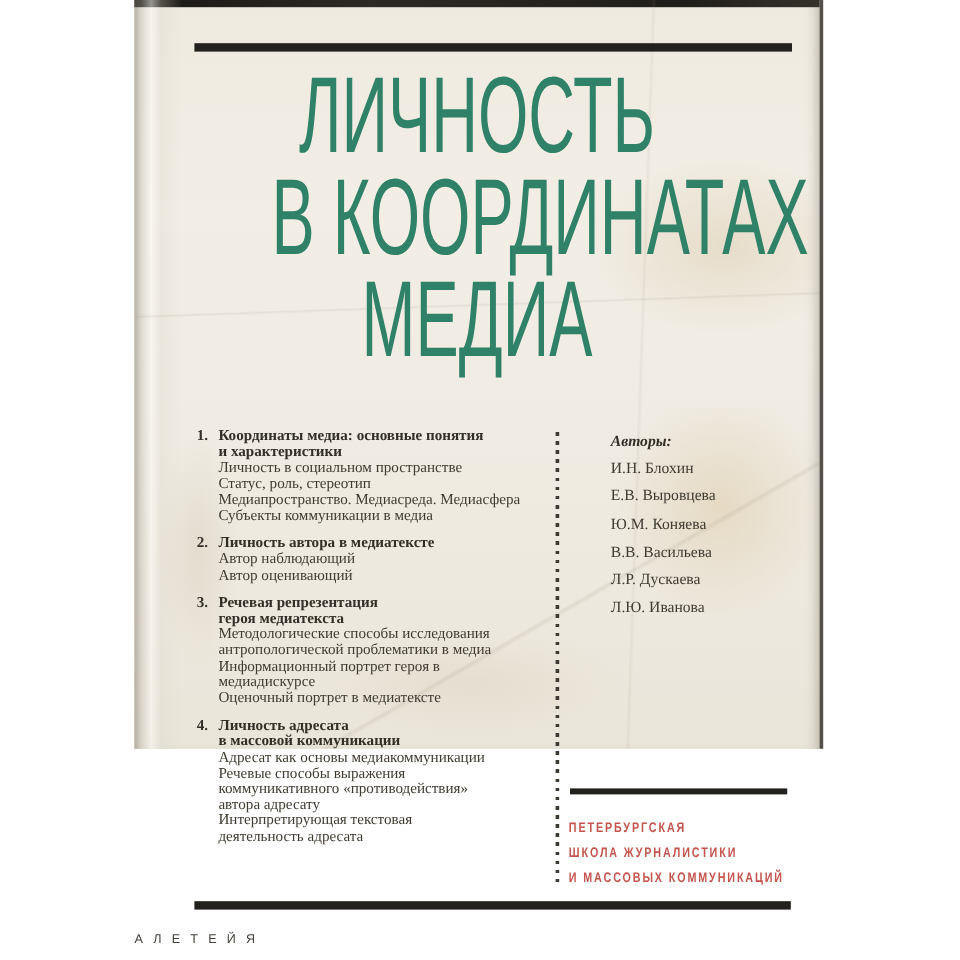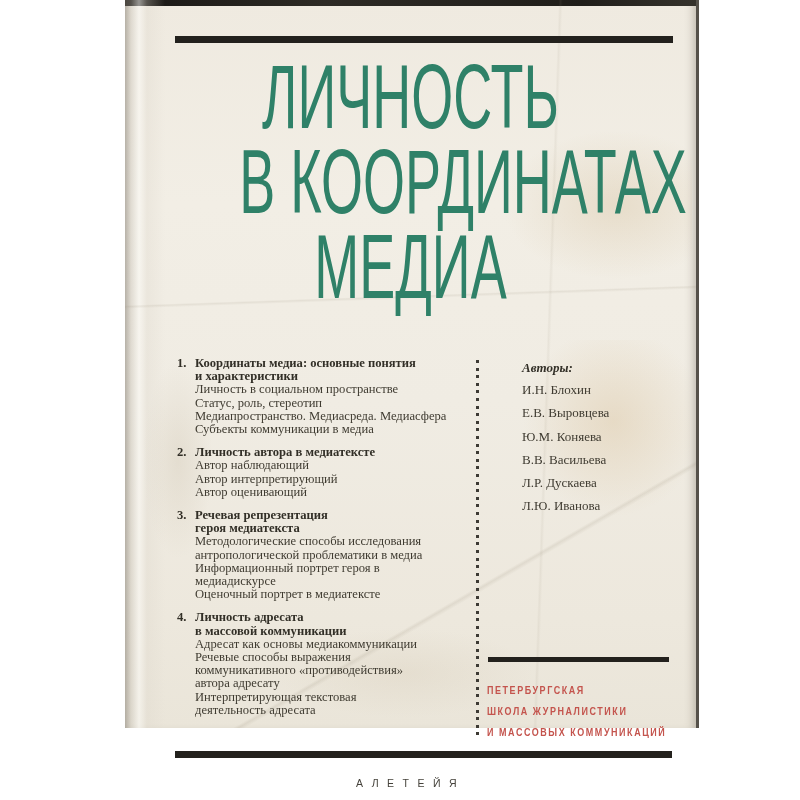--- a/index.html
+++ b/index.html
@@ -3,21 +3,21 @@
 <meta charset="utf-8">
 <style>
   html,body{margin:0;padding:0;}
   body{
     width:800px;height:800px;background:#fdfdfc;overflow:hidden;
     font-family:"Liberation Serif",serif;
   }
   .scene{position:relative;width:800px;height:800px;background:#ffffff;}
   
   .book{
-    position:absolute;left:125px;top:0;width:571px;height:728px;
+    position:absolute;left:112px;top:0;width:571px;height:624px;
     background:linear-gradient(180deg,#efeae0 0%,#f2eee5 28%,#f0ece3 55%,#ede8dd 85%,#eae5d9 100%);
     border-right:3px solid #55514a;
     box-shadow:inset -8px 0 10px -6px rgba(120,112,100,.45);
   }
   .top-edge{
     position:absolute;left:0;top:0;width:100%;height:6px;
     background:linear-gradient(90deg,#191714,#2d2a25 35%,#201e1a 80%,#35322c);
   }
   .spine{
     position:absolute;left:0;top:0;bottom:0;width:40px;
@@ -68,21 +68,21 @@
   .author-name{line-height:13px;margin-bottom:10.3px;white-space:nowrap;}
   
   .series{position:absolute;left:362px;top:680px;color:#c4544d;}
   .series-line{
     font-family:"Liberation Sans",sans-serif;font-weight:700;
     font-size:11.5px;line-height:21px;letter-spacing:2px;white-space:nowrap;
     transform:scaleX(0.78);transform-origin:0 50%;
   }
   
   .publisher{
-    position:absolute;left:0;top:777px;width:100%;text-align:center;
+    position:absolute;left:0;top:777px;width:100%;
     font-family:"Liberation Sans",sans-serif;color:#45423b;
     font-size:10.5px;letter-spacing:8.5px;line-height:12px;
   }
 </style>
 </head>
 <body>
 
 <div class="scene">
   <div class="book">
     <div class="top-edge"></div>
@@ -109,21 +109,20 @@
         <div class="item-line">Личность в социальном пространстве</div>
         <div class="item-line">Статус, роль, стереотип</div>
         <div class="item-line">Медиапространство. Медиасреда. Медиасфера</div>
         <div class="item-line">Субъекты коммуникации в медиа</div>
       </div>
 
       <div class="toc-section">
         <span class="sec-num">2.</span>
         <span class="head-line">Личность автора в медиатексте</span>
         <div class="item-line">Автор наблюдающий</div>
-        <div class="item-line">Автор интерпретирующий</div>
         <div class="item-line">Автор оценивающий</div>
       </div>
 
       <div class="toc-section">
         <span class="sec-num">3.</span>
         <span class="head-line">Речевая репрезентация</span>
         <span class="head-line">героя медиатекста</span>
         <div class="item-line">Методологические способы исследования</div>
         <div class="item-line">антропологической проблематики в медиа</div>
         <div class="item-line">Информационный портрет героя в</div>

